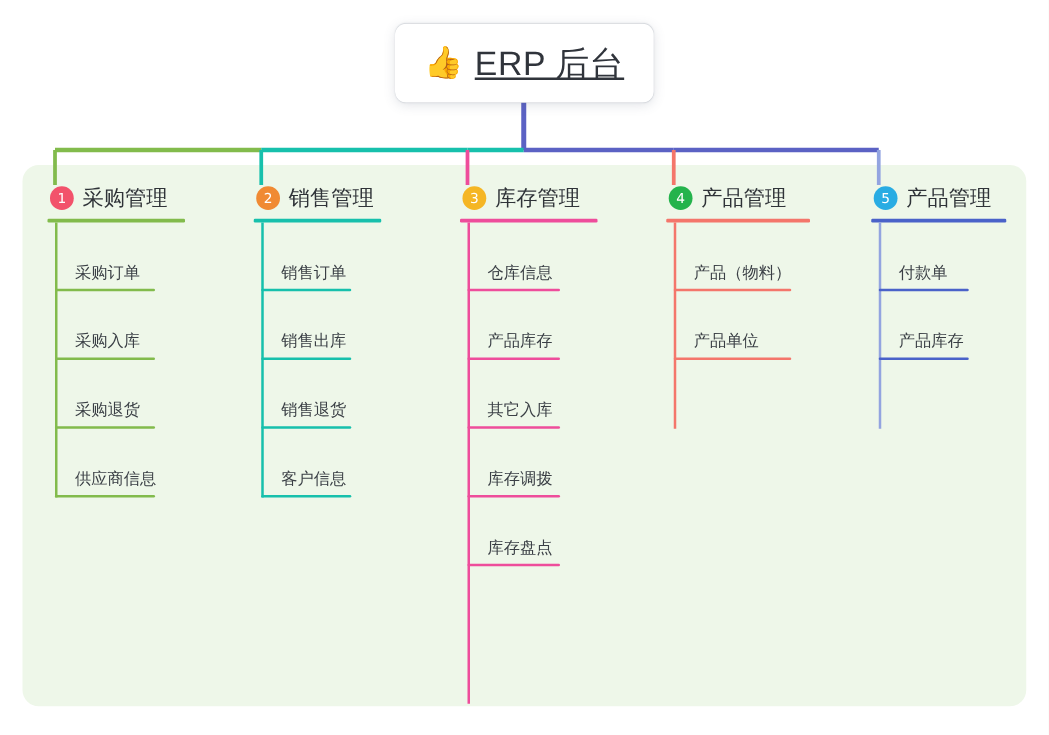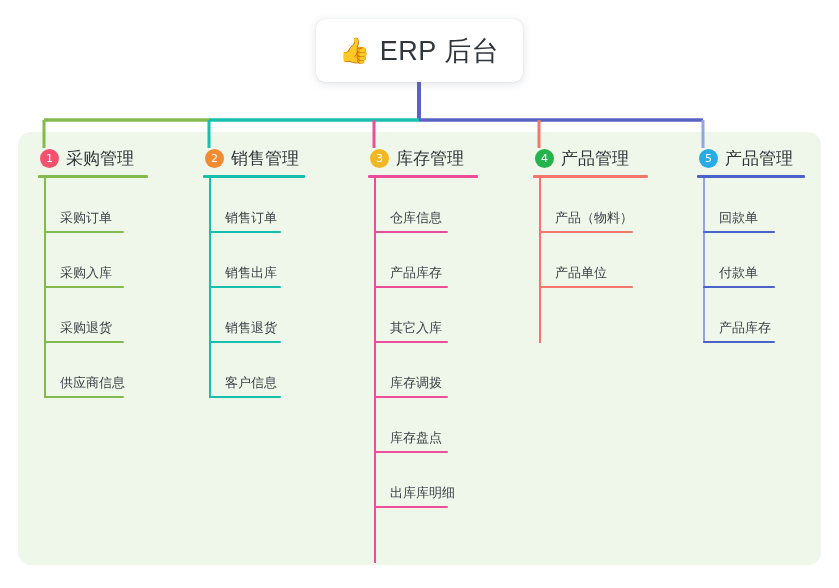--- a/index.html
+++ b/index.html
@@ -15,21 +15,21 @@
   
   .root-card{
     position:absolute;left:316px;top:19px;width:207px;height:63px;
     background:#ffffff;border-radius:9px;
     box-shadow:0 2px 9px rgba(80,90,110,.17),0 0 1px rgba(80,90,110,.25);
     display:flex;align-items:center;justify-content:center;
     z-index:6;
   }
   .root-inner{display:flex;align-items:center;gap:9px;}
   .thumb{font-size:25px;line-height:1;color:#f2b01e;}
-  .root-title{font-size:27px;color:#30343b;letter-spacing:.5px;white-space:nowrap;}
+  .root-title{font-size:27px;color:#30343b;letter-spacing:.5px;white-space:nowrap;text-decoration:underline;}
 
   
   .panel{
     position:absolute;left:18px;top:132px;width:803px;height:433px;
     background:#eef7e9;border-radius:13px;z-index:1;
   }
 
   
   #wires{position:absolute;left:0;top:0;width:839px;height:588px;z-index:3;}
 
@@ -155,24 +155,20 @@
             <div class="item-rule" style="background: rgb(238, 77, 155); width: 74px;"></div>
           </div>
           <div class="item">
             <span class="item-label">库存调拨</span>
             <div class="item-rule" style="background: rgb(238, 77, 155); width: 74px;"></div>
           </div>
           <div class="item">
             <span class="item-label">库存盘点</span>
             <div class="item-rule" style="background: rgb(238, 77, 155); width: 74px;"></div>
           </div>
-          <div class="item">
-            <span class="item-label">出库库明细</span>
-            <div class="item-rule" style="background: rgb(238, 77, 155); width: 74px;"></div>
-          </div>
         </div>
       </div>
       <div class="col" style="left: 533px;">
         <div class="col-head">
           <span class="badge" style="background: rgb(36, 179, 76);">4</span>
           <span class="col-title">产品管理</span>
         </div>
         <div class="col-rule" style="background: rgb(244, 118, 107); width: 115px;"></div>
         <div class="items">
           <div class="stem" style="background: rgb(244, 118, 107); height: 165px;"></div>
@@ -188,24 +184,20 @@
       </div>
       <div class="col" style="left: 697px;">
         <div class="col-head">
           <span class="badge" style="background: rgb(41, 172, 227);">5</span>
           <span class="col-title">产品管理</span>
         </div>
         <div class="col-rule" style="background: rgb(74, 98, 201); width: 108px;"></div>
         <div class="items">
           <div class="stem" style="background: rgb(147, 164, 224); height: 165px;"></div>
           <div class="item">
-            <span class="item-label">回款单</span>
-            <div class="item-rule" style="background: rgb(74, 98, 201); width: 72px;"></div>
-          </div>
-          <div class="item">
             <span class="item-label">付款单</span>
             <div class="item-rule" style="background: rgb(74, 98, 201); width: 72px;"></div>
           </div>
           <div class="item">
             <span class="item-label">产品库存</span>
             <div class="item-rule" style="background: rgb(74, 98, 201); width: 72px;"></div>
           </div>
         </div>
       </div>
     </div>

